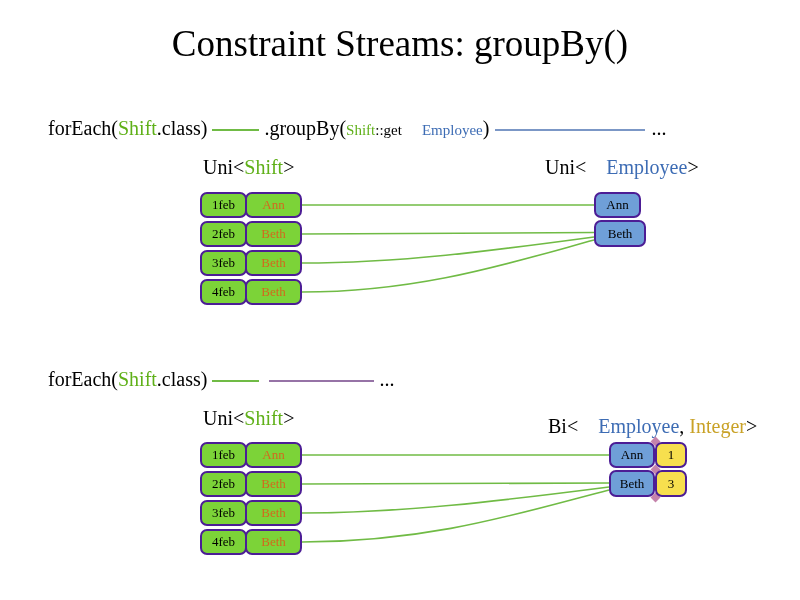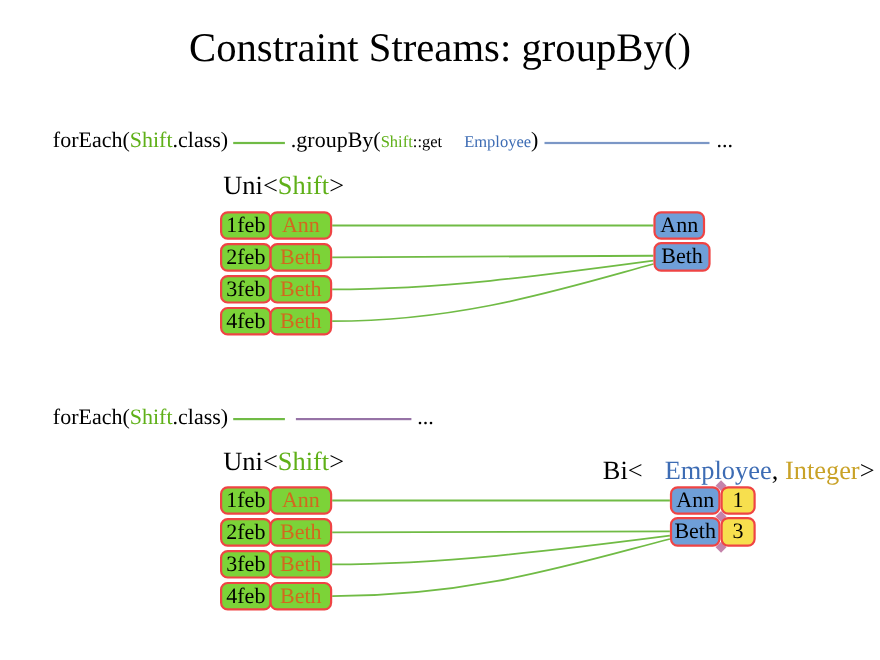--- a/index.html
+++ b/index.html
@@ -17,24 +17,24 @@
   .codeline{
     position:absolute;left:48px;height:26px;display:flex;align-items:flex-start;
     font-size:20px;white-space:pre;
   }
   .codeline .small{font-size:15px;}
   .hline{align-self:center;height:2px;flex:none;}
   .green-t{color:#5fb018;}
   .blue-t{color:#3d6cb4;padding-left:20px;}
   .orange-t{color:#d2691e;}
   .gold-t{color:#c9a227;}
-  .label{position:absolute;font-size:24px;white-space:pre;}
+  .label{position:absolute;font-size:20px;white-space:pre;}
   .cell{
-    position:absolute;box-sizing:border-box;border:2px solid #ef4444;border-radius:7px;
-    display:flex;align-items:center;justify-content:center;font-size:20px;z-index:1;
+    position:absolute;box-sizing:border-box;border:2px solid #4c1d95;border-radius:7px;
+    display:flex;align-items:center;justify-content:center;font-size:13px;z-index:1;
   }
   .green-cell{background:#7cd338;}
   .blue-cell{background:#6f9fd8;}
   .yellow-cell{background:#f7df4e;}
   .overlay{position:absolute;left:0;top:0;z-index:0;pointer-events:none;}
   .diamond{position:absolute;width:7px;height:7px;background:#c583ab;transform:rotate(45deg);z-index:0;}
 </style>
 </head>
 <body>
 
@@ -57,20 +57,21 @@
 
   <div class="codeline" style="top:117px;">
     <span><span>forEach(</span><span class="green-t">Shift</span><span>.class)</span></span>
     <span class="hline" style="width:47px;margin:0 5px;background:#70bb45;"></span>
     <span><span>.groupBy(</span><span class="small green-t">Shift</span><span class="small">::get</span><span class="small blue-t">Employee</span><span>)</span></span>
     <span class="hline" style="width:150px;margin:0 6px;background:#7b97c6;"></span>
     <span>...</span>
   </div>
 
   <div class="label" style="left:203px;top:156px;"><span>Uni&lt;</span><span class="green-t">Shift</span><span>&gt;</span></div>
+  <div class="label" style="left:545px;top:156px;"><span>Uni&lt;</span><span class="blue-t">Employee</span><span>&gt;</span></div>
 
   <div>
     <div class="cell green-cell" style="left:200px;top:192px;width:47px;height:26px;">
         <span>1feb</span>
       </div>
     <div class="cell green-cell orange-t" style="left:245px;top:192px;width:57px;height:26px;">
         <span>Ann</span>
       </div>
     <div class="cell green-cell" style="left:200px;top:221px;width:47px;height:26px;">
         <span>2feb</span>

